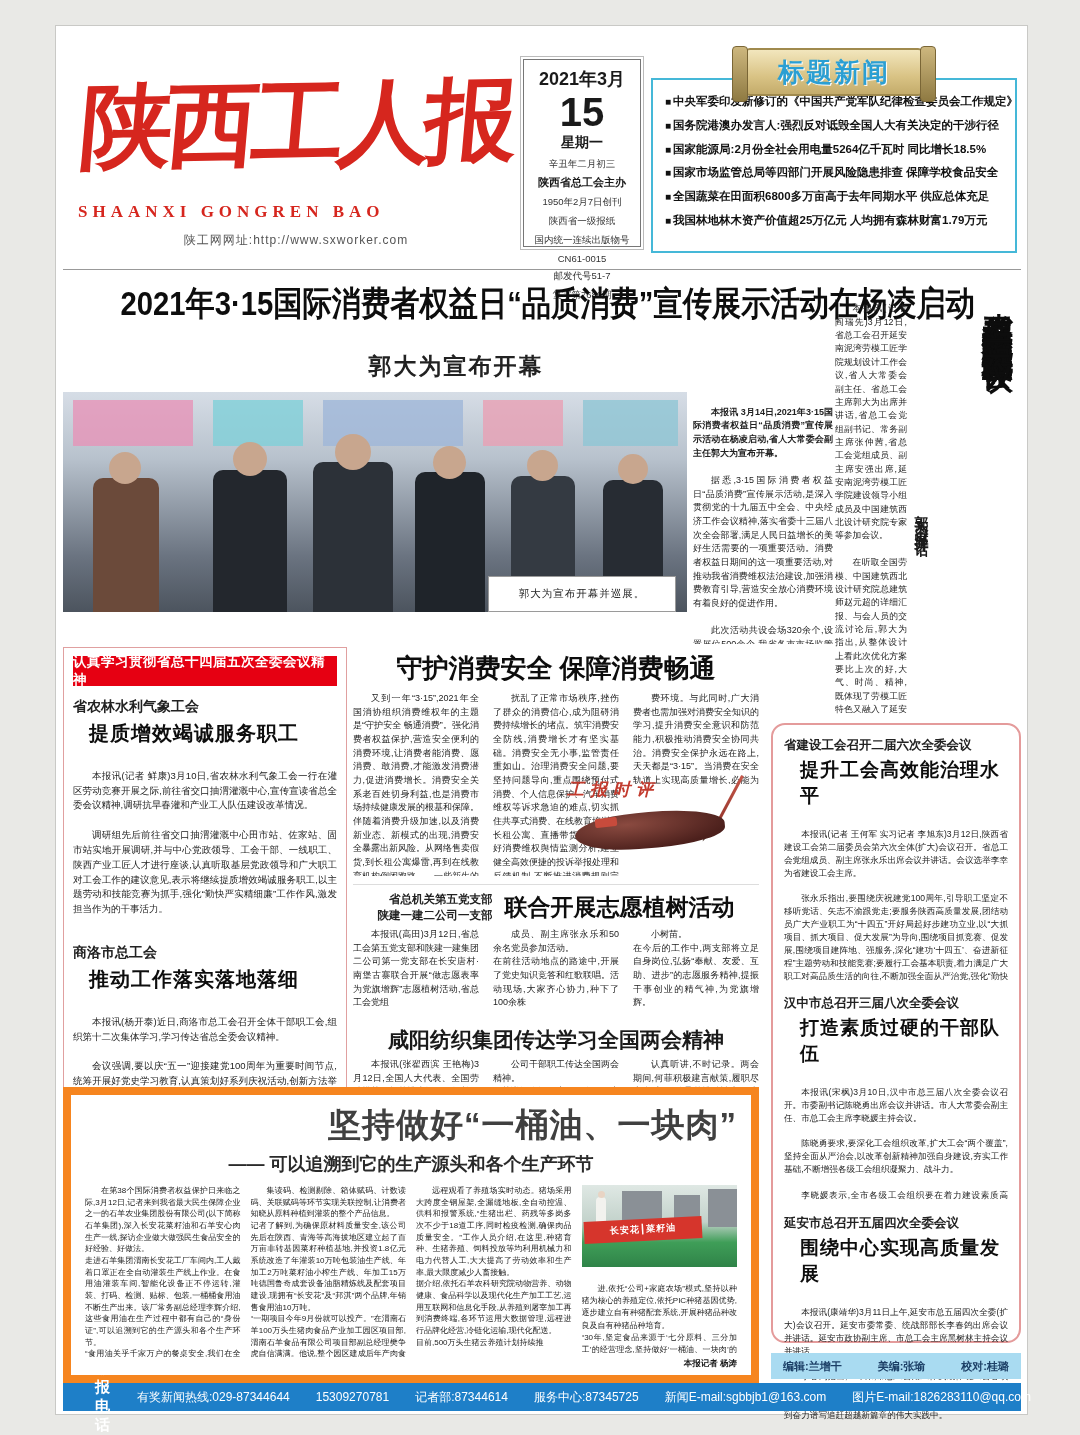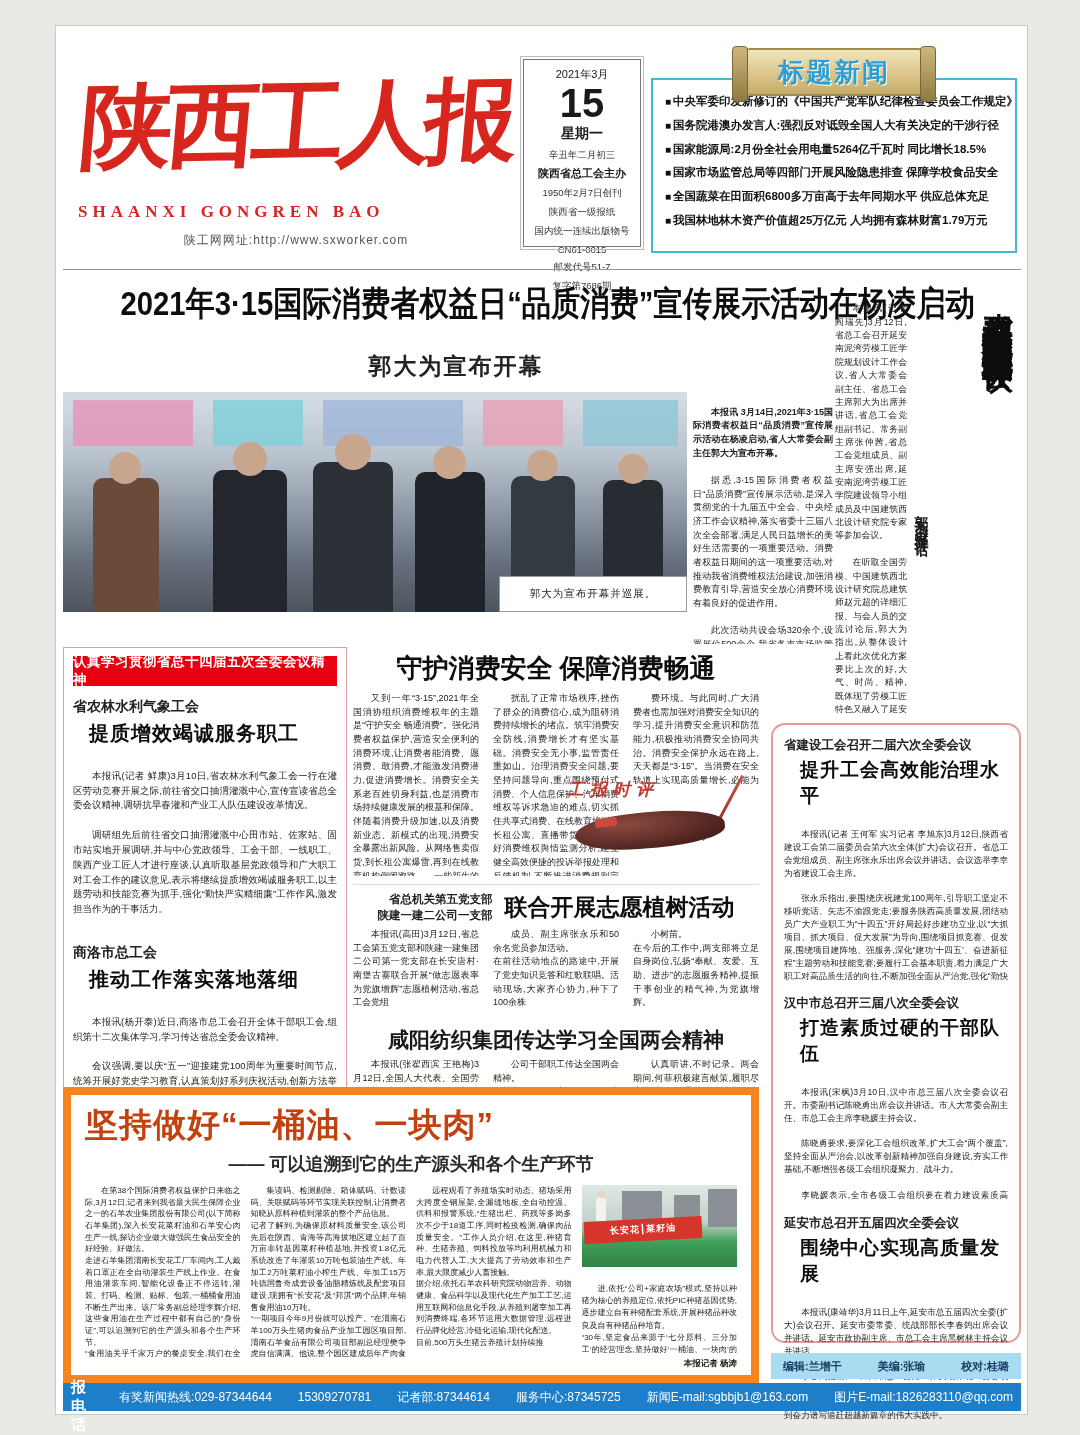--- a/index.html
+++ b/index.html
@@ -31,21 +31,21 @@
     left:22px; top:206px; width:436px; text-align:center;
     color:#555; font-size:12px; letter-spacing:1px;
   }
 
   
   .date-box {
     left:467px; top:33px; width:118px; height:188px;
     border:1px solid #777; outline:1px solid #bbb; outline-offset:2px;
     text-align:center; padding-top:7px;
   }
-  .date-box .m { font-size:11px; font-weight:normal; }
+  .date-box .m { font-size:18px; font-weight:bold; }
   .date-box .d { font-size:40px; font-weight:bold; line-height:1.05; }
   .date-box .w { font-size:14px; font-weight:bold; margin-top:1px;}
   .date-box .s { font-size:9.5px; color:#333; margin-top:6px;text-align:center; }
   .date-box .org { font-size:11px; font-weight:bold; margin-top:4px; }
 
   
   .hn-box {
     left:595px; top:52px; width:366px; height:175px;
     border:2px solid #45b8d8; padding:10px 12px 4px 12px;
   }
@@ -84,21 +84,21 @@
     font-size:23px; font-weight:600; color:#222; letter-spacing:2px;
   }
   .photo {
     left:7px; top:366px; width:624px; height:220px; overflow:hidden;
     background:linear-gradient(#d6dde6 0%,#b8c2cd 30%,#6a7380 75%,#4c545e 100%);
   }
   .photo .booth { position:absolute; top:8px; height:46px; opacity:.8; }
   .photo .person { position:absolute; border-radius:10px 10px 0 0; }
   .photo .head { position:absolute; border-radius:50%; background:#c8a68e; }
   .caption-box {
-    left:443px; top:550px; width:188px; height:36px; background:#fff;
+    left:432px; top:550px; width:188px; height:36px; background:#fff;
     border:1px solid #9a9a9a; display:flex; align-items:center; justify-content:center;
     font-family:"DejaVu Serif","Liberation Serif",serif;
     font-size:10.5px; color:#222; letter-spacing:1px;
   }
   .body-text {
     font-size:9px; line-height:1.52; text-align:justify; color:#222;
     white-space:pre-line; overflow:hidden;
   }
   .body-text .lede, b.lede { font-weight:bold; }
   .lead-body { left:637px; top:366px; width:140px; height:252px; }
@@ -186,21 +186,21 @@
     left:715px; top:1327px; width:250px; height:26px; background:#a9dbf1;
     display:flex; align-items:center; justify-content:space-between; padding:0 12px;
     font-size:11px; font-weight:700; color:#1c3f66;
   }
 
   
   .orange-box {
     left:7px; top:1061px; width:696px; height:296px;
     border:8px solid #f6851f; background:#fff; padding:8px 14px 6px 14px;
   }
-  .oj-headline { text-align:left; font-size:33px; font-weight:900; letter-spacing:1px; color:#c2410c; }
+  .oj-headline { text-align:right; font-size:33px; font-weight:900; letter-spacing:1px; color:#404040; }
   .oj-sub { text-align:center; font-size:18px; font-weight:600; color:#2a2a2a; margin-top:4px; }
   .oj-cols { display:flex; gap:10px; margin-top:9px; height:172px; }
   .oj-cols .c { flex:1; height:100%; font-size:8px; line-height:1.46; }
   .oil-photo {
     position:relative; width:100%; height:82px; margin-bottom:4px; overflow:hidden;
     background:linear-gradient(#dfe8e4 0%,#c3d2cb 45%,#3f9e58 70%,#2f8348 100%);
   }
   .oil-photo .machine { position:absolute; background:#8a9096; }
   .oil-photo .banner {
     position:absolute; left:2px; top:34px; width:118px; height:22px;
@@ -208,21 +208,21 @@
     display:flex; align-items:center; justify-content:center;
     color:#fff; font-size:9px; font-weight:bold; letter-spacing:1px; white-space:nowrap;
   }
   .oil-photo .worker { position:absolute; left:14px; top:12px; width:10px; height:26px; background:#f2f2ee; border-radius:4px 4px 0 0;}
   .oil-photo .worker:before { content:""; position:absolute; top:-6px; left:2px; width:7px; height:7px; border-radius:50%; background:#e8d4c4; }
   .oj-byline { text-align:right; font-size:8.5px; font-weight:700; margin-top:2px; }
 
   
   .footer-bar {
     left:7px; top:1357px; width:958px; height:28px; background:#1e7fc8;
-    display:flex; align-items:center; gap:26px; padding:0 8px; color:#fff;
+    display:flex; align-items:center; gap:26px; padding:0 32px; color:#fff;
   }
   .footer-bar .label { font-size:15px; font-weight:900; letter-spacing:1px; }
   .footer-bar .item { font-size:12px; font-weight:400; white-space:nowrap; }
 </style>
 </head>
 <body>
 
 <div class="sheet">
 
   <div class="abs masthead-title">陕西工人报</div>

